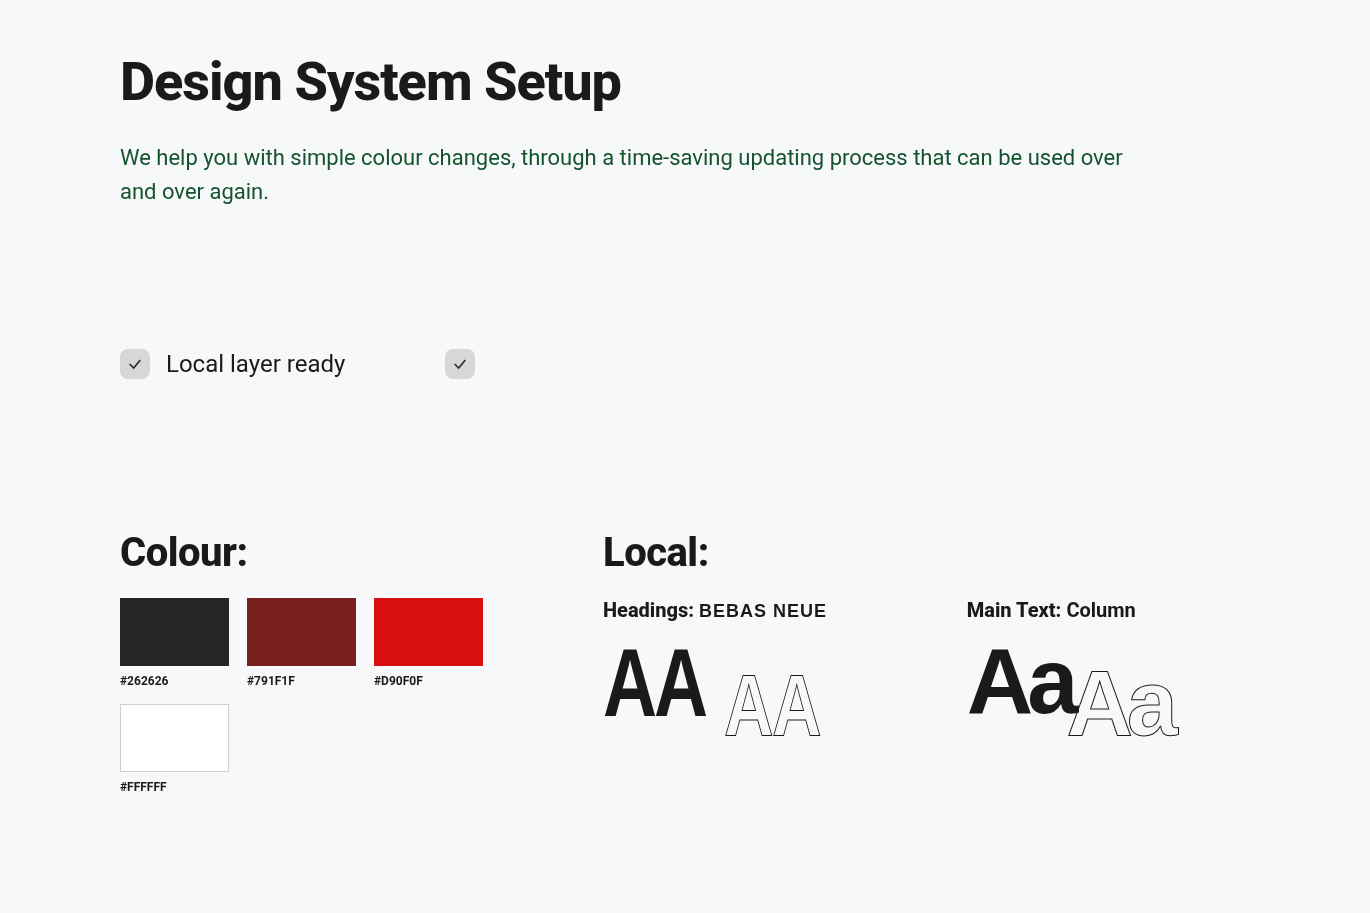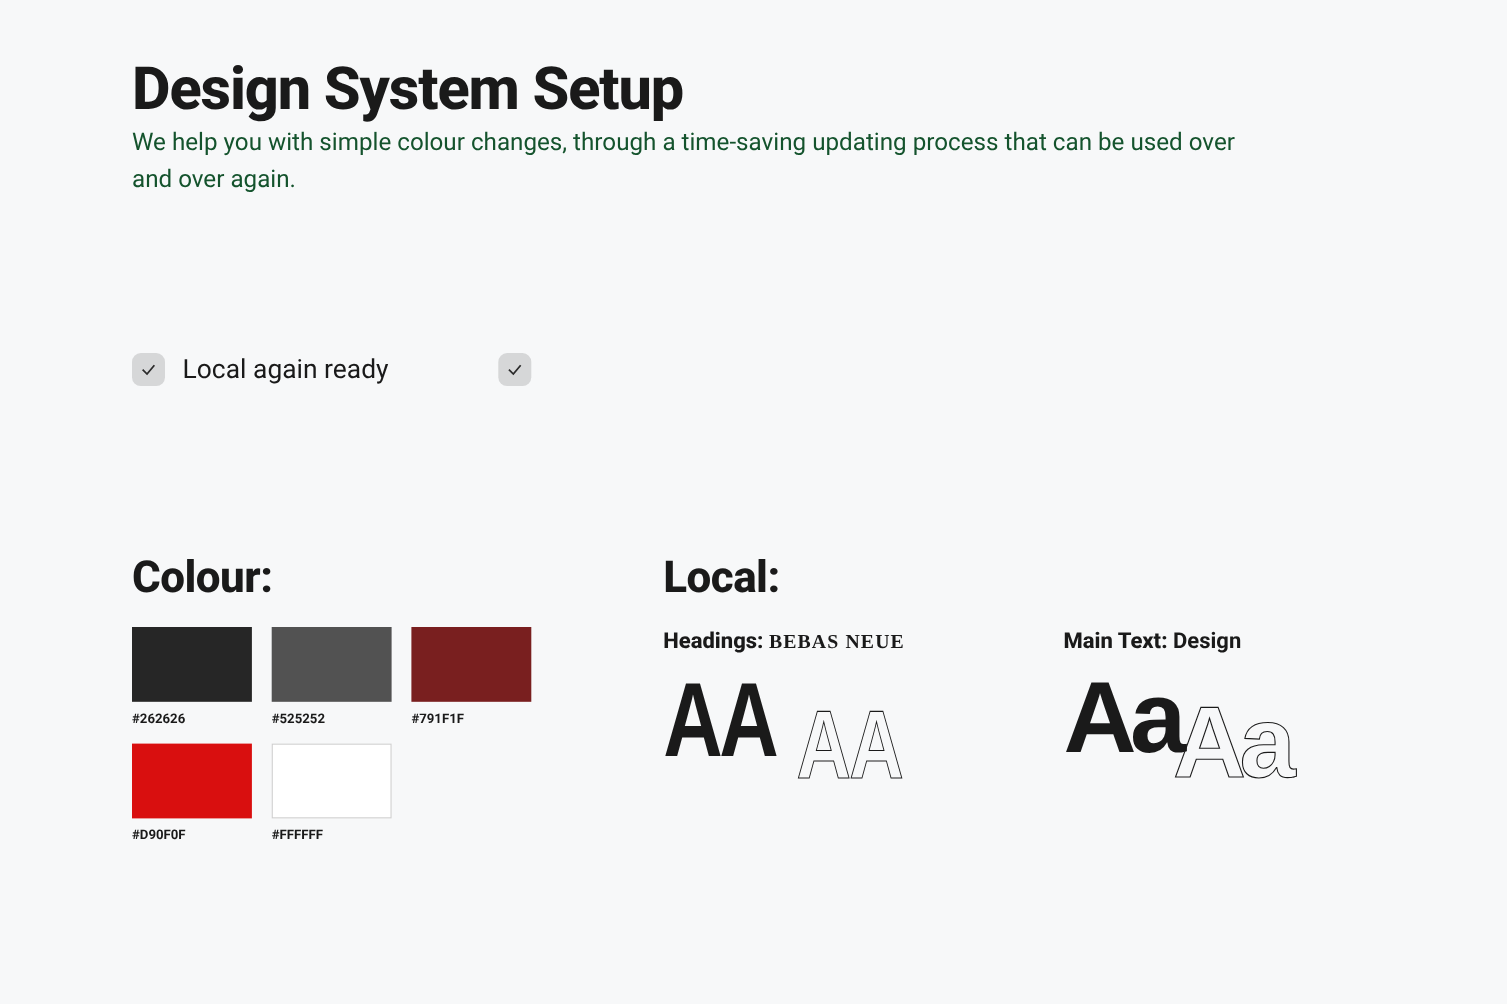--- a/index.html
+++ b/index.html
@@ -8,20 +8,21 @@
     height: 913px;
     background: #f7f8f9;
     font-family: -apple-system, BlinkMacSystemFont, "Segoe UI", Roboto, Helvetica, Arial, sans-serif;
     color: #1a1a1a;
     padding: 50px 120px 40px 120px;
   }
   h1.page-title {
     font-size: 54px;
     font-weight: 800;
     letter-spacing: -1px;
+    margin-bottom: 28px;
   }
   p.subtitle {
     font-size: 22px;
     color: #14532d;
     line-height: 1.55;
     max-width: 1020px;
     margin-bottom: 140px;
   }
   .features {
     display: flex;
@@ -88,21 +89,21 @@
   .font-name-line {
     font-size: 20px;
     font-weight: 800;
     margin-bottom: 18px;
   }
   .font-name-line .font-face-heading {
     font-weight: 700;
     font-size: 18px;
     letter-spacing: 1px;
     text-transform: uppercase;
-    font-family: Liberation Serif, serif;
+    font-family: Liberation Sans, sans-serif;
   }
   .font-name-line .font-face-main {
     font-weight: 700;
     font-size: 20px;
   }
   .aa-wrap {
     display: flex;
     align-items: flex-end;
     gap: 8px;
   }
@@ -152,42 +153,38 @@
 <h1 class="page-title">Design System Setup</h1>
 <p class="subtitle">We help you with simple colour changes, through a time-saving updating process that can be used over and over again.</p>
 
 <div class="features">
   <div class="feature">
     <span class="check-badge">
       <svg viewBox="0 0 24 24">
           <polyline points="4 12 10 18 20 6"></polyline>
         </svg>
     </span>
-    <span>Local again ready</span>
+    <span>Local layer ready</span>
   </div>
   <div class="feature">
     <span class="check-badge">
       <svg viewBox="0 0 24 24">
           <polyline points="4 12 10 18 20 6"></polyline>
         </svg>
     </span>
   </div>
 </div>
 
 <div class="lower">
   <div class="colour-col">
     <h2 class="section-title">Colour:</h2>
     <div class="swatches">
       <div class="swatch">
         <div class="box" style="background:#262626"></div>
         <span class="label">#262626</span>
-      </div>
-      <div class="swatch">
-        <div class="box" style="background:#525252"></div>
-        <span class="label">#525252</span>
       </div>
       <div class="swatch">
         <div class="box" style="background:#791F1F"></div>
         <span class="label">#791F1F</span>
       </div>
       <div class="swatch">
         <div class="box" style="background:#D90F0F"></div>
         <span class="label">#D90F0F</span>
       </div>
       <div class="swatch">
@@ -206,21 +203,21 @@
           <span class="font-face-heading">BEBAS NEUE</span>
         </div>
         <div class="aa-wrap">
           <span class="aa-heading-solid">AA</span>
           <span class="aa-heading-outline">AA</span>
         </div>
       </div>
       <div class="font-sample">
         <div class="font-name-line">
           <span>Main Text:</span>
-          <span class="font-face-main">Design</span>
+          <span class="font-face-main">Column</span>
         </div>
         <div class="aa-wrap">
           <span class="aa-main-solid">Aa</span>
           <span class="aa-main-outline">Aa</span>
         </div>
       </div>
     </div>
   </div>
 </div>
 

